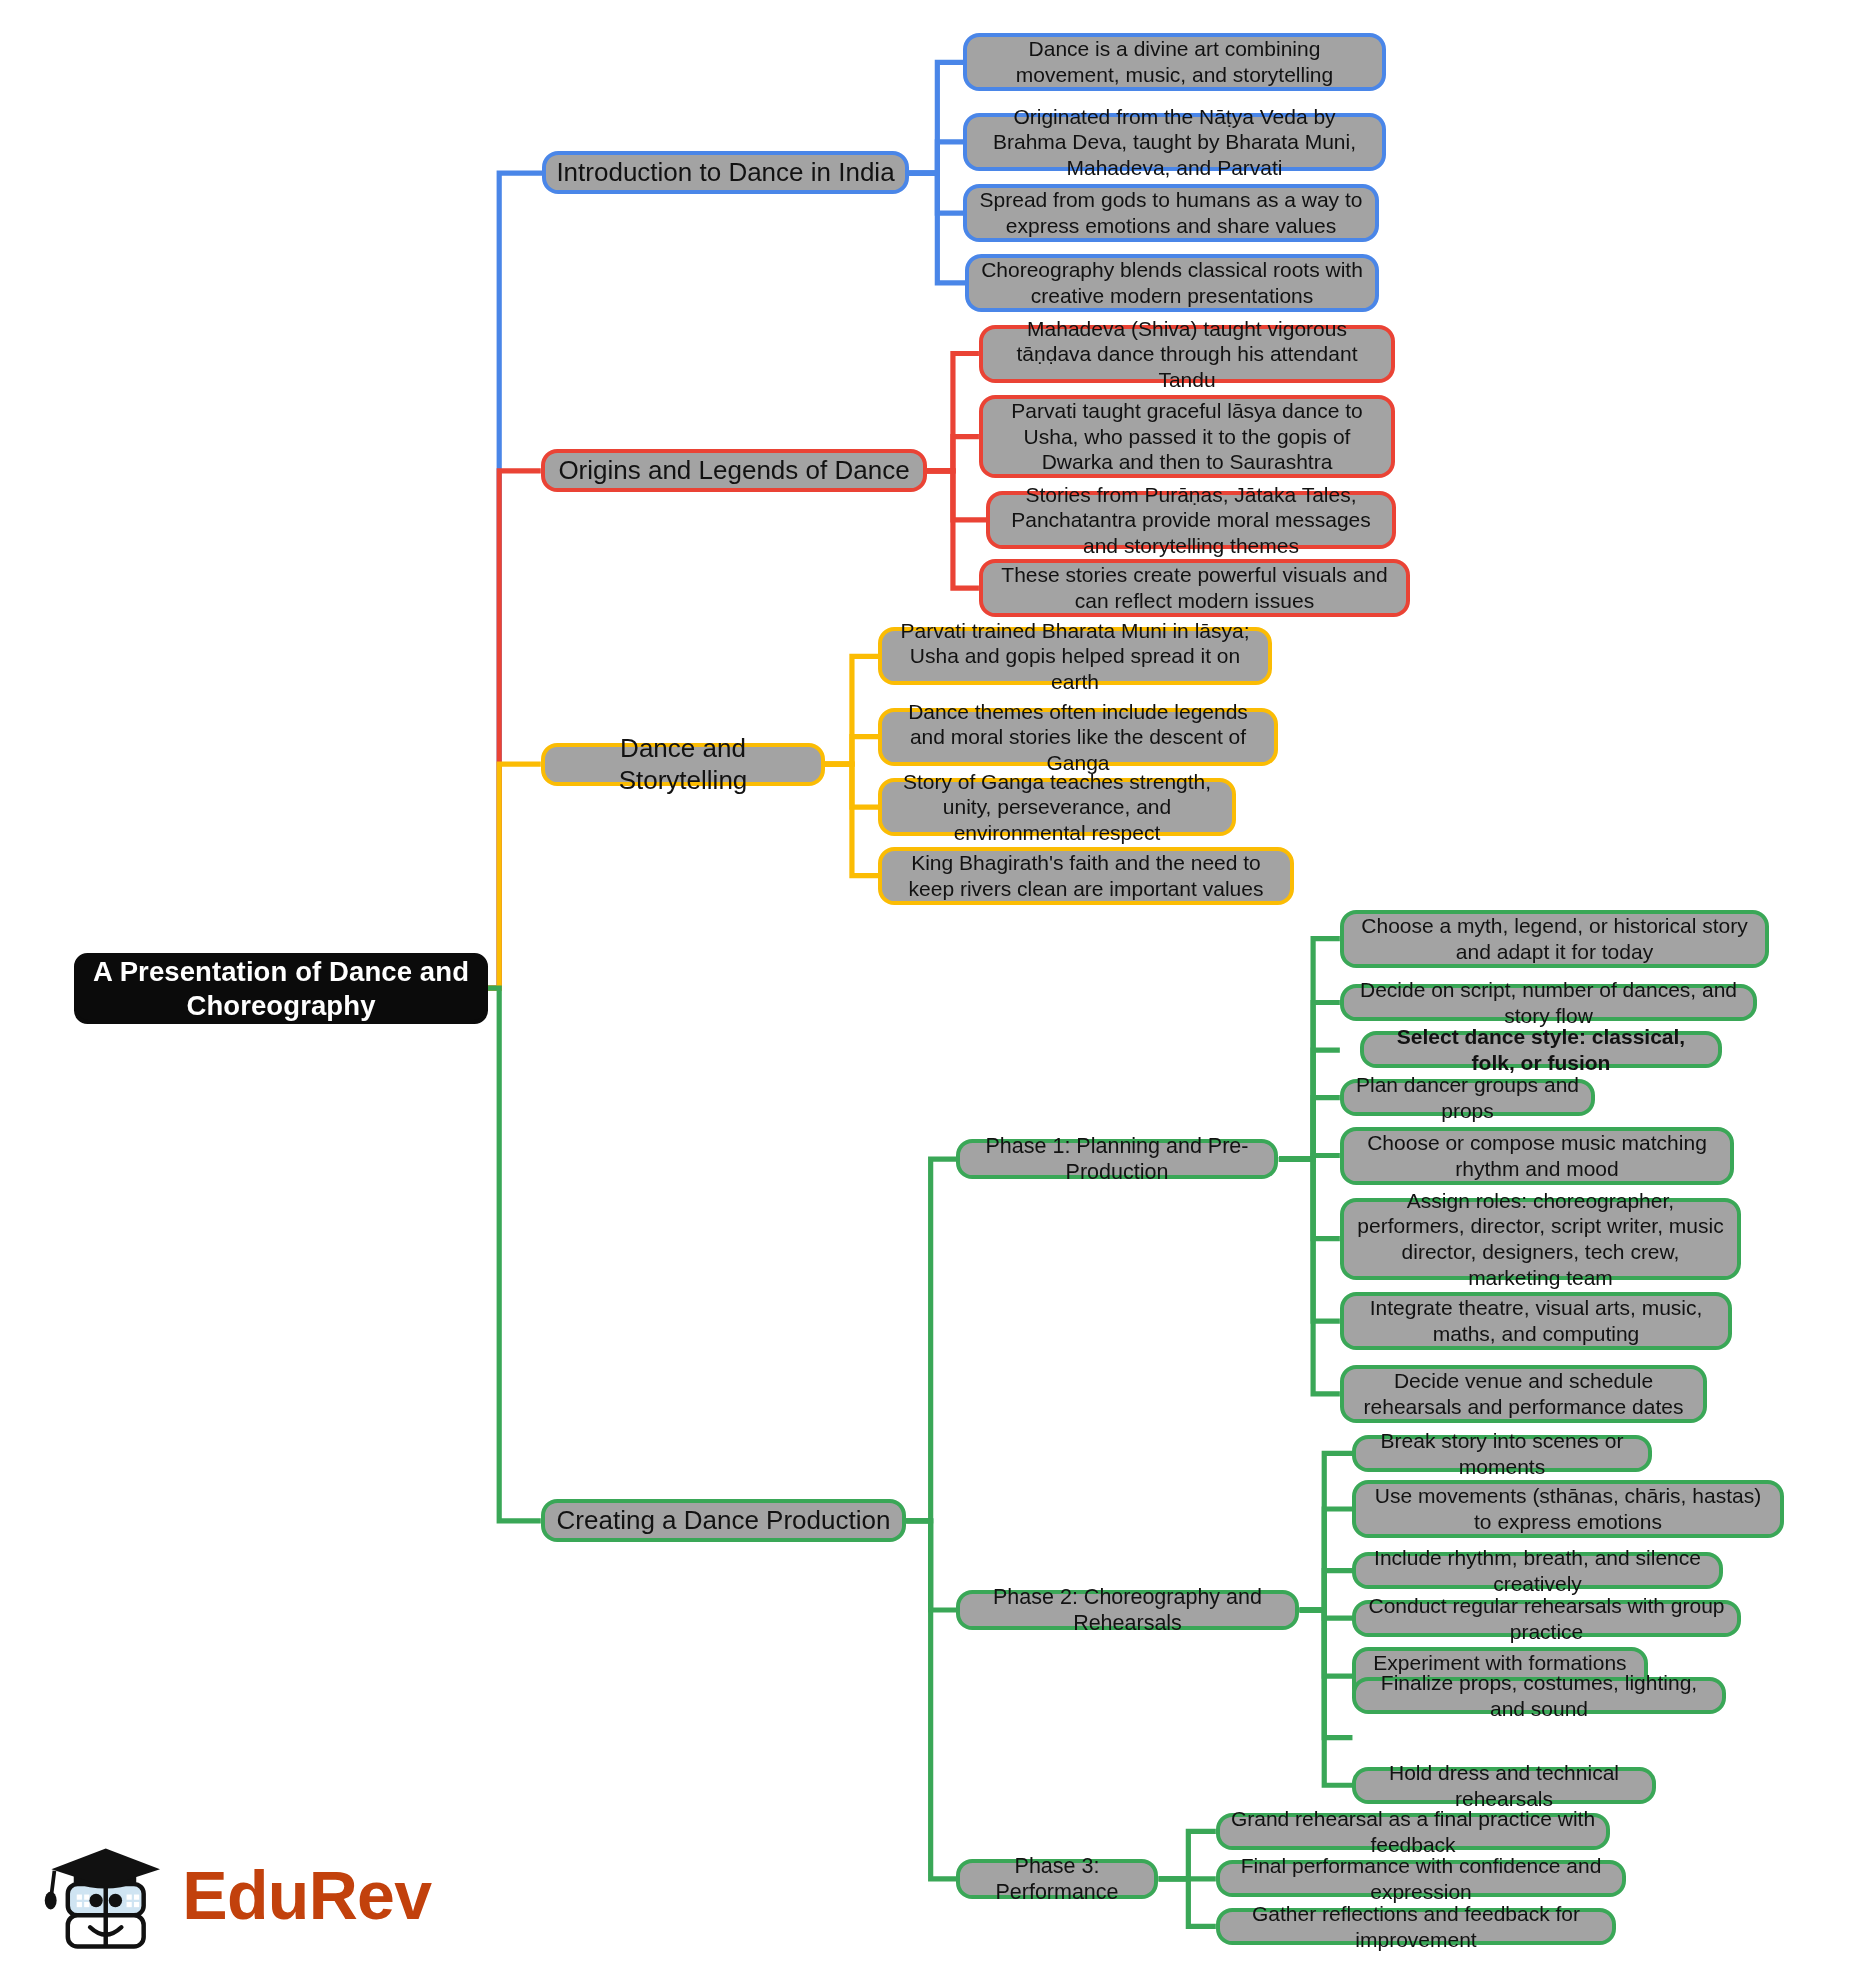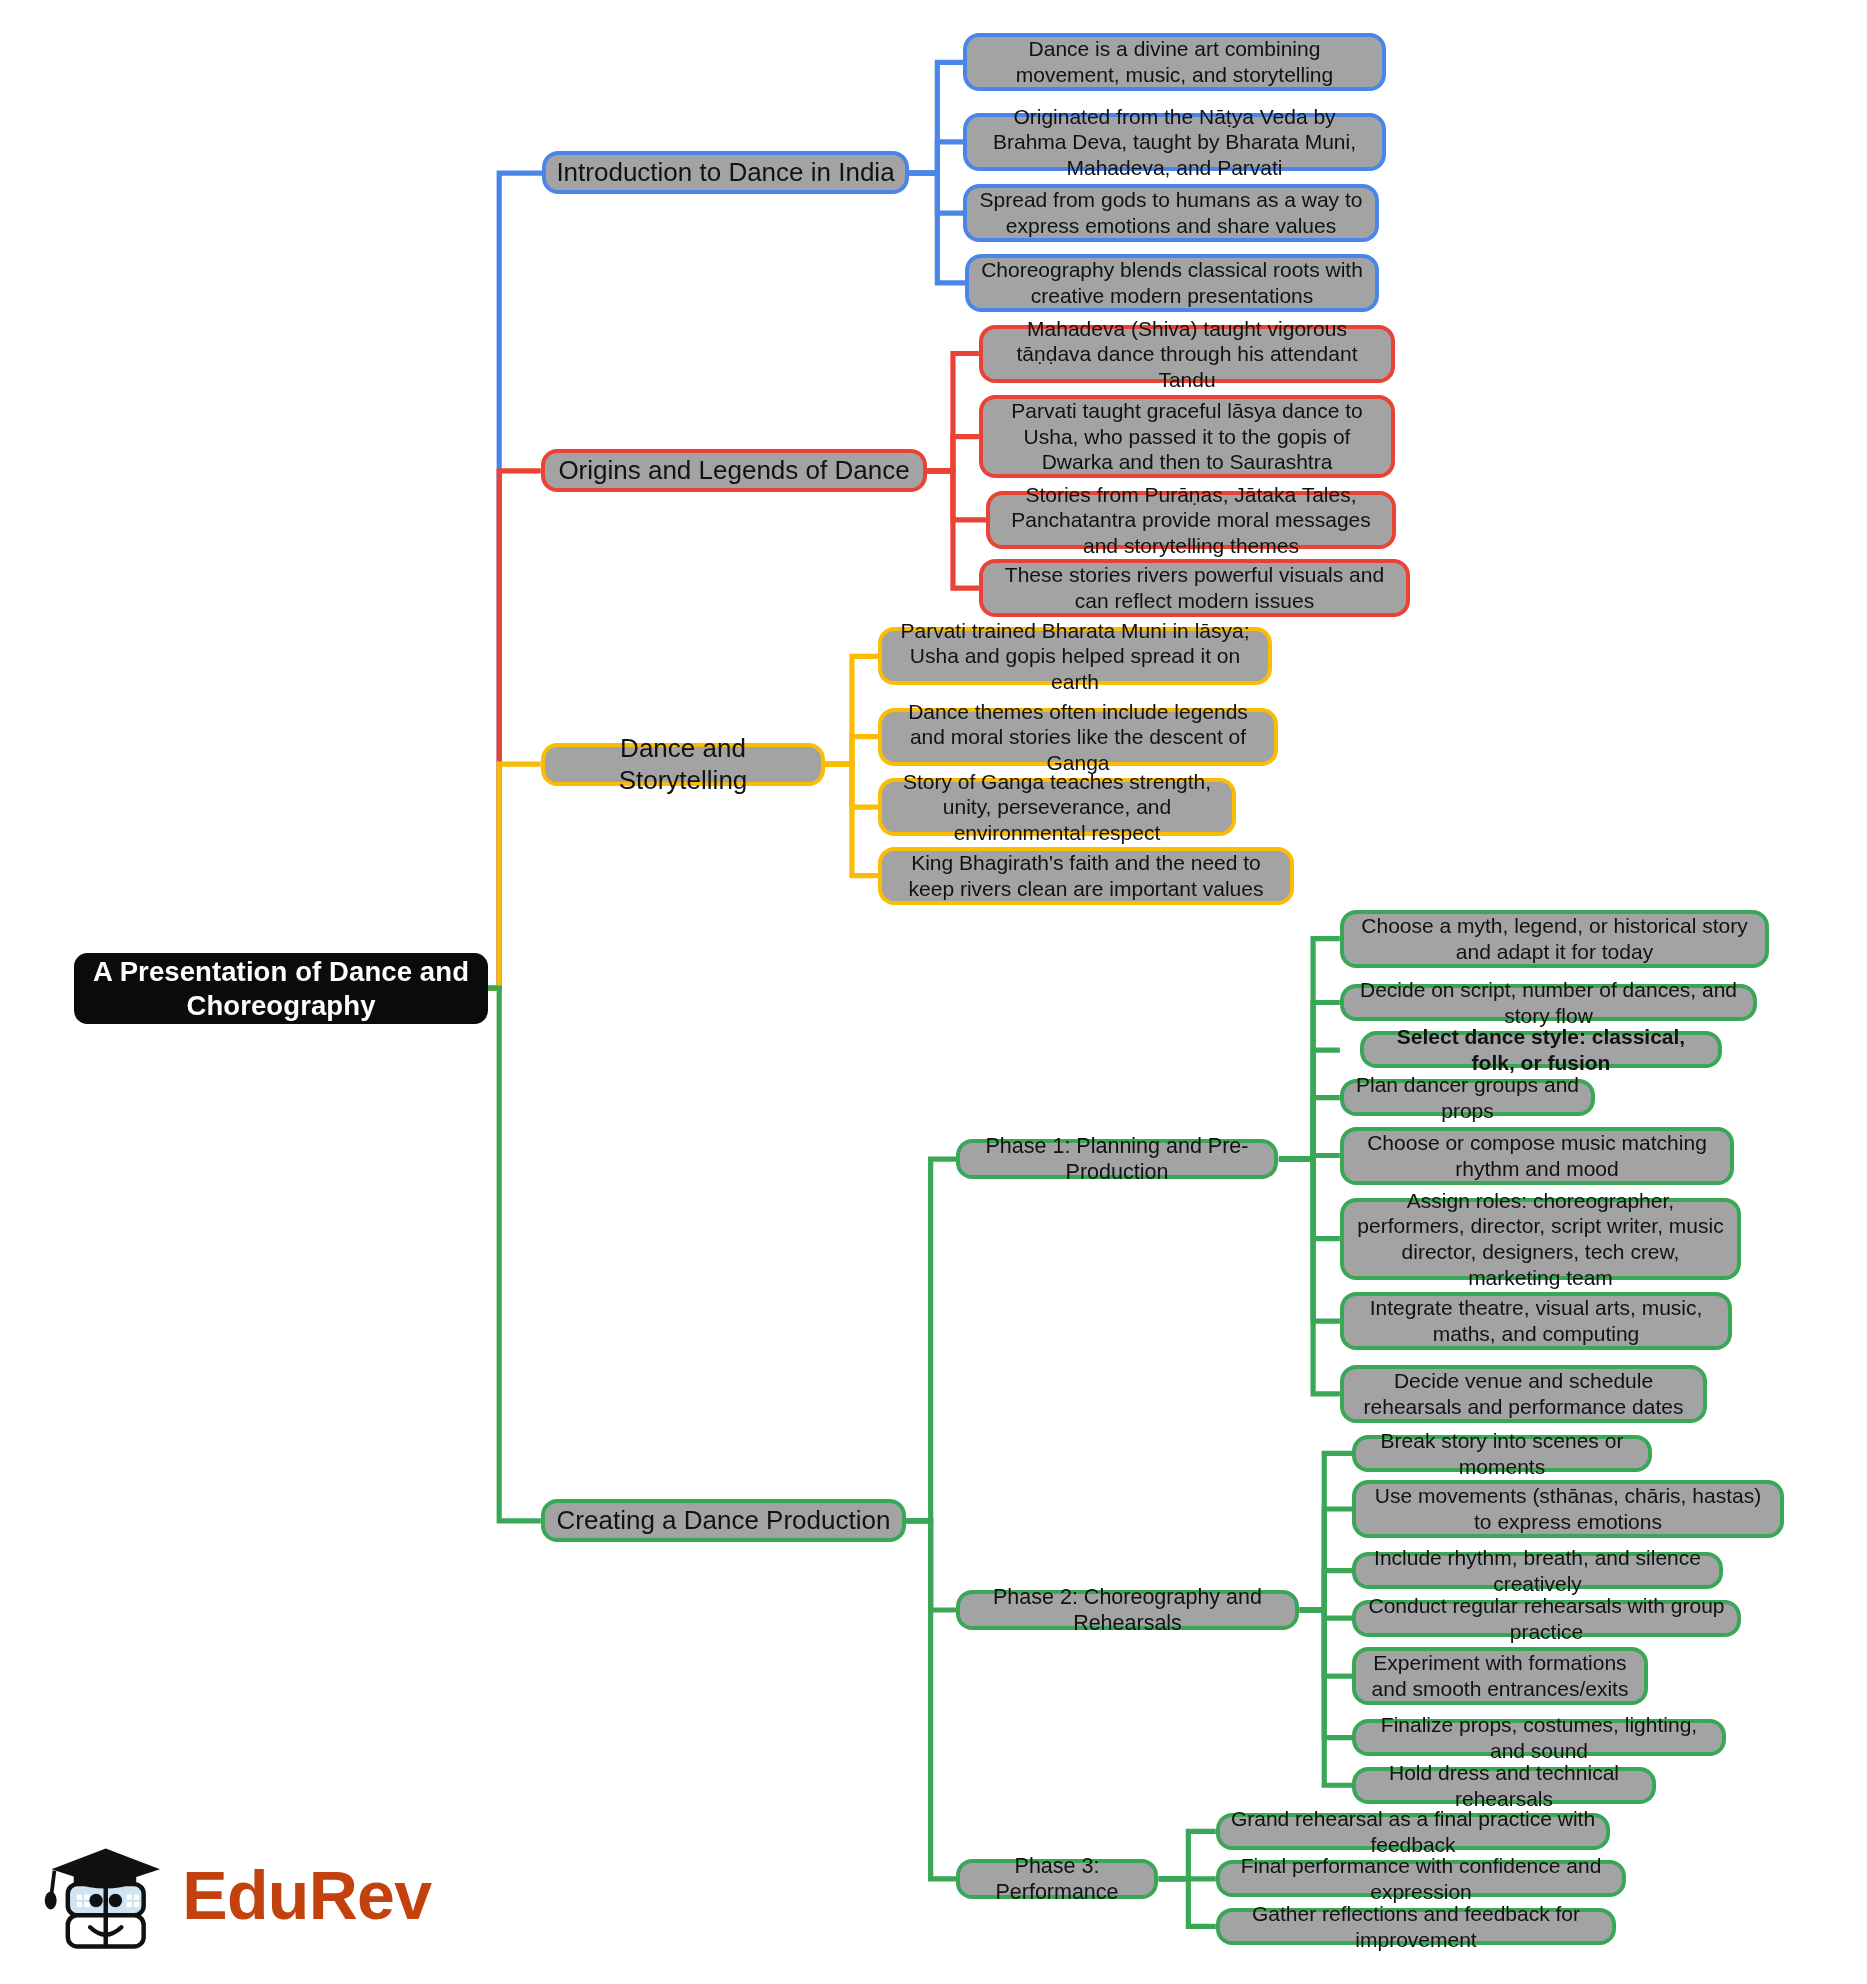--- a/index.html
+++ b/index.html
@@ -151,21 +151,21 @@
   <div class="node leaf b-red" style="left:979px; top:325px; width:416px; height:58px;">
     <span>Mahadeva (Shiva) taught vigorous tāṇḍava dance through his attendant Tandu</span>
   </div>
   <div class="node leaf b-red" style="left:979px; top:395px; width:416px; height:83px;">
     <span>Parvati taught graceful lāsya dance to Usha, who passed it to the gopis of Dwarka and then to Saurashtra</span>
   </div>
   <div class="node leaf b-red" style="left:986px; top:491px; width:410px; height:58px;">
     <span>Stories from Purāṇas, Jātaka Tales, Panchatantra provide moral messages and storytelling themes</span>
   </div>
   <div class="node leaf b-red" style="left:979px; top:559px; width:431px; height:58px;">
-    <span>These stories rivers powerful visuals and can reflect modern issues</span>
+    <span>These stories create powerful visuals and can reflect modern issues</span>
   </div>
 
   <div class="node branch b-yellow" style="left:541px; top:743px; width:284px; height:43px;">
     <span>Dance and Storytelling</span>
   </div>
 
   <div class="node leaf b-yellow" style="left:878px; top:627px; width:394px; height:58px;">
     <span>Parvati trained Bharata Muni in lāsya; Usha and gopis helped spread it on earth</span>
   </div>
   <div class="node leaf b-yellow" style="left:878px; top:708px; width:400px; height:58px;">
@@ -223,21 +223,21 @@
   </div>
   <div class="node leaf b-green" style="left:1352px; top:1552px; width:371px; height:37px;">
     <span>Include rhythm, breath, and silence creatively</span>
   </div>
   <div class="node leaf b-green" style="left:1352px; top:1600px; width:389px; height:37px;">
     <span>Conduct regular rehearsals with group practice</span>
   </div>
   <div class="node leaf b-green" style="left:1352px; top:1647px; width:296px; height:58px;">
     <span>Experiment with formations and smooth entrances/exits</span>
   </div>
-  <div class="node leaf b-green" style="left:1352px; top:1719px; width:374px; height:37px;">
+  <div class="node leaf b-green" style="left:1352px; top:1677px; width:374px; height:37px;">
     <span>Finalize props, costumes, lighting, and sound</span>
   </div>
   <div class="node leaf b-green" style="left:1352px; top:1767px; width:304px; height:37px;justify-content:center;">
     <span>Hold dress and technical rehearsals</span>
   </div>
 
   <div class="node phase b-green" style="left:956px; top:1859px; width:202px; height:40px;">
     <span>Phase 3: Performance</span>
   </div>
 

